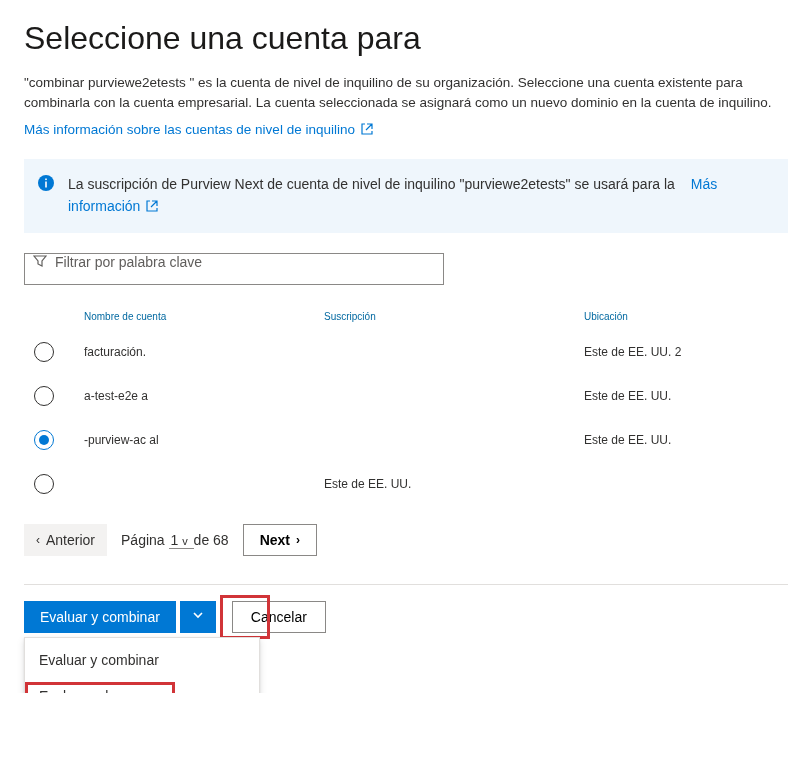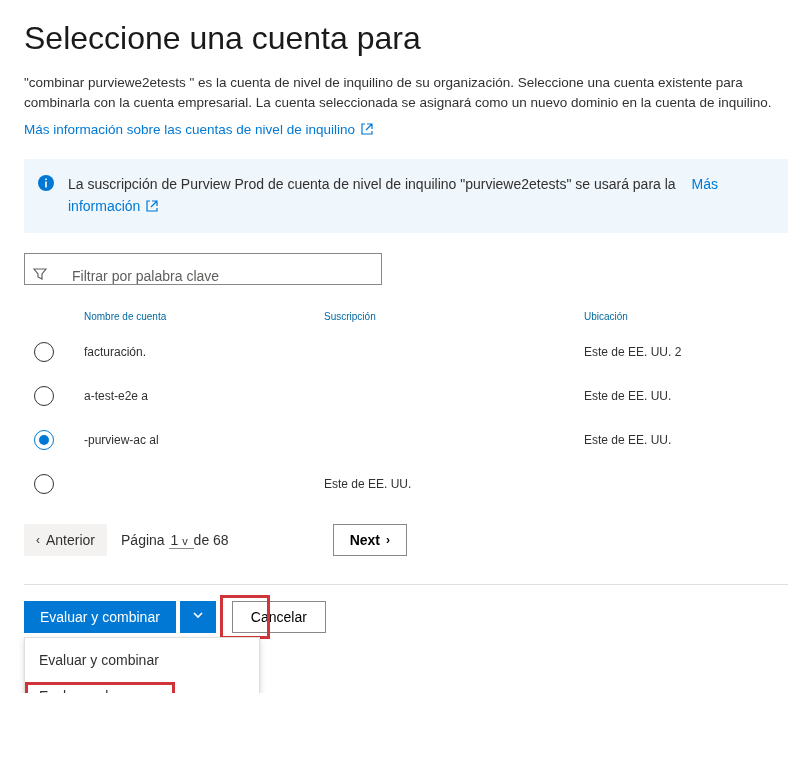--- a/index.html
+++ b/index.html
@@ -44,27 +44,26 @@
   .info-icon-wrap {
     position: absolute;
     left: 14px;
     top: 16px;
   }
   .info-icon-svg { display: block; }
   .info-text { font-size: 14px; line-height: 1.6; color: #323130; }
   .info-text .link { margin-left: 12px; }
   .filter-box {
     border: 1px solid #8a8886;
-    width: 358px;
-    height: 32px;
-    display: flex;
-    align-items: flex-end;
+    width: 420px;
+    height: 32px;
+    display: flex;
+    align-items: flex-start;
     padding: 0 8px;
     margin-bottom: 18px;
-    gap: 17px;
   }
   .filter-icon { margin-right: 8px; color:#605e5c; }
   .filter-input {
     border: none;
     outline: none;
     font-size: 14px;
     flex: 1;
     color: #323130;
     background: transparent;
   }
@@ -126,21 +125,20 @@
     background: #fff;
     border: 1px solid #8a8886;
     height: 32px;
     padding: 0 16px;
     font-size: 14px;
     font-weight: 600;
     cursor: pointer;
     display: inline-flex;
     align-items: center;
     gap: 6px;
-    margin-left: 90px;
     justify-content: space-between;
   }
   .page-info { font-size: 14px; }
   .page-num { border-bottom: 1px solid #8a8886; padding: 0 2px; }
   .footer-bar {
     border-top: 1px solid #e1dfdd;
     padding-top: 16px;
     display: flex;
     gap: 8px;
     align-items: flex-end;
@@ -237,21 +235,21 @@
 
 <div class="info-box">
   <span class="info-icon-wrap">
     <svg class="info-icon-svg" width="16" height="16" viewBox="0 0 16 16">
         <circle cx="8" cy="8" r="8" fill="#0078d4"></circle>
         <rect x="7.2" y="6.5" width="1.6" height="6" fill="#fff"></rect>
         <rect x="7.2" y="3.5" width="1.6" height="1.6" fill="#fff"></rect>
       </svg>
   </span>
   <div class="info-text">
-    <span>La suscripción de Purview Prod de cuenta de nivel de inquilino "</span><span>purviewe2etests</span><span>" se usará para la</span>
+    <span>La suscripción de Purview Next de cuenta de nivel de inquilino "</span><span>purviewe2etests</span><span>" se usará para la</span>
     <a class="link">
       <span>Más información</span>
       <span class="link-icon">
         <svg width="12" height="12" viewBox="0 0 12 12">
             <path d="M4 1H1v10h10V8M6 1h5v5M11 1L5 7" fill="none" stroke="#0078d4" stroke-width="1.2"></path>
           </svg>
       </span>
     </a>
   </div>
 </div>

